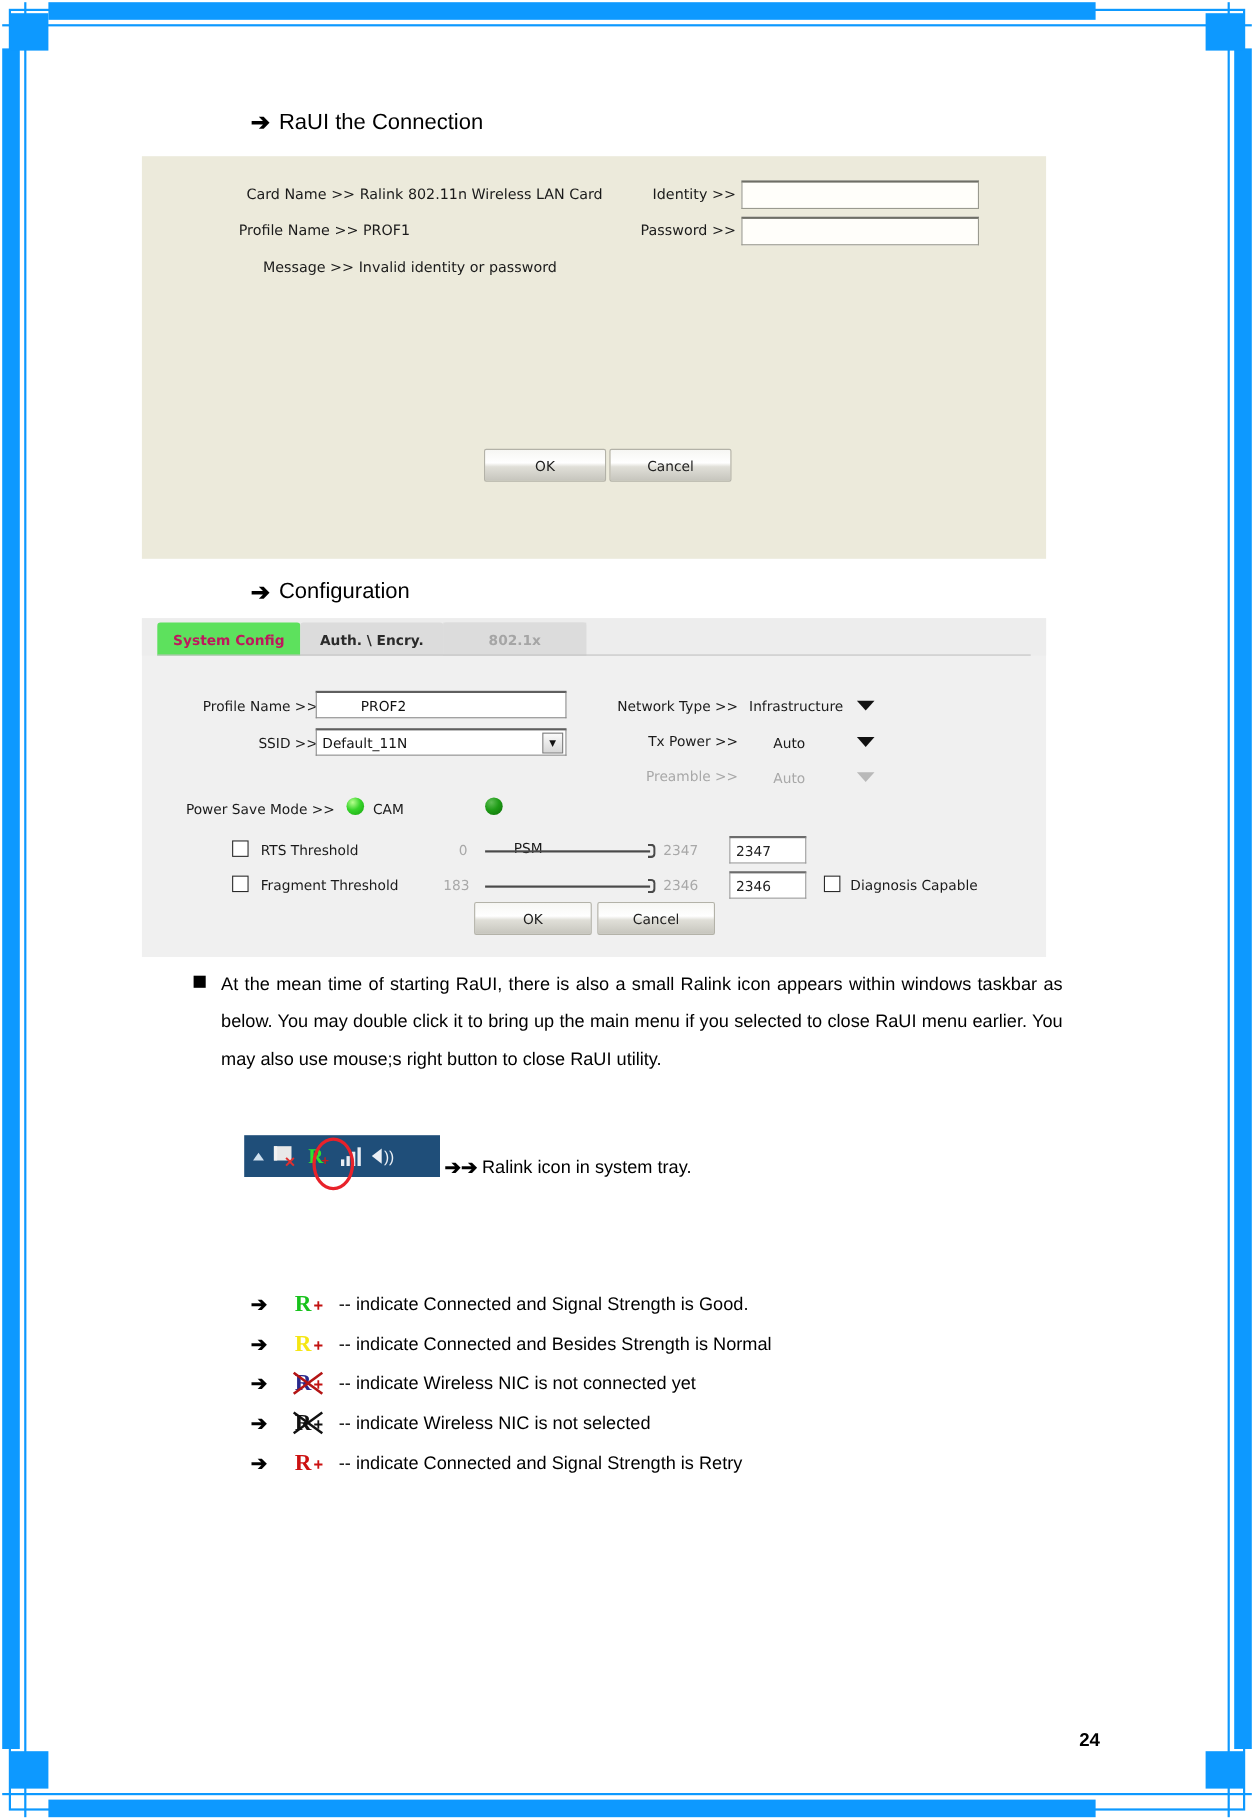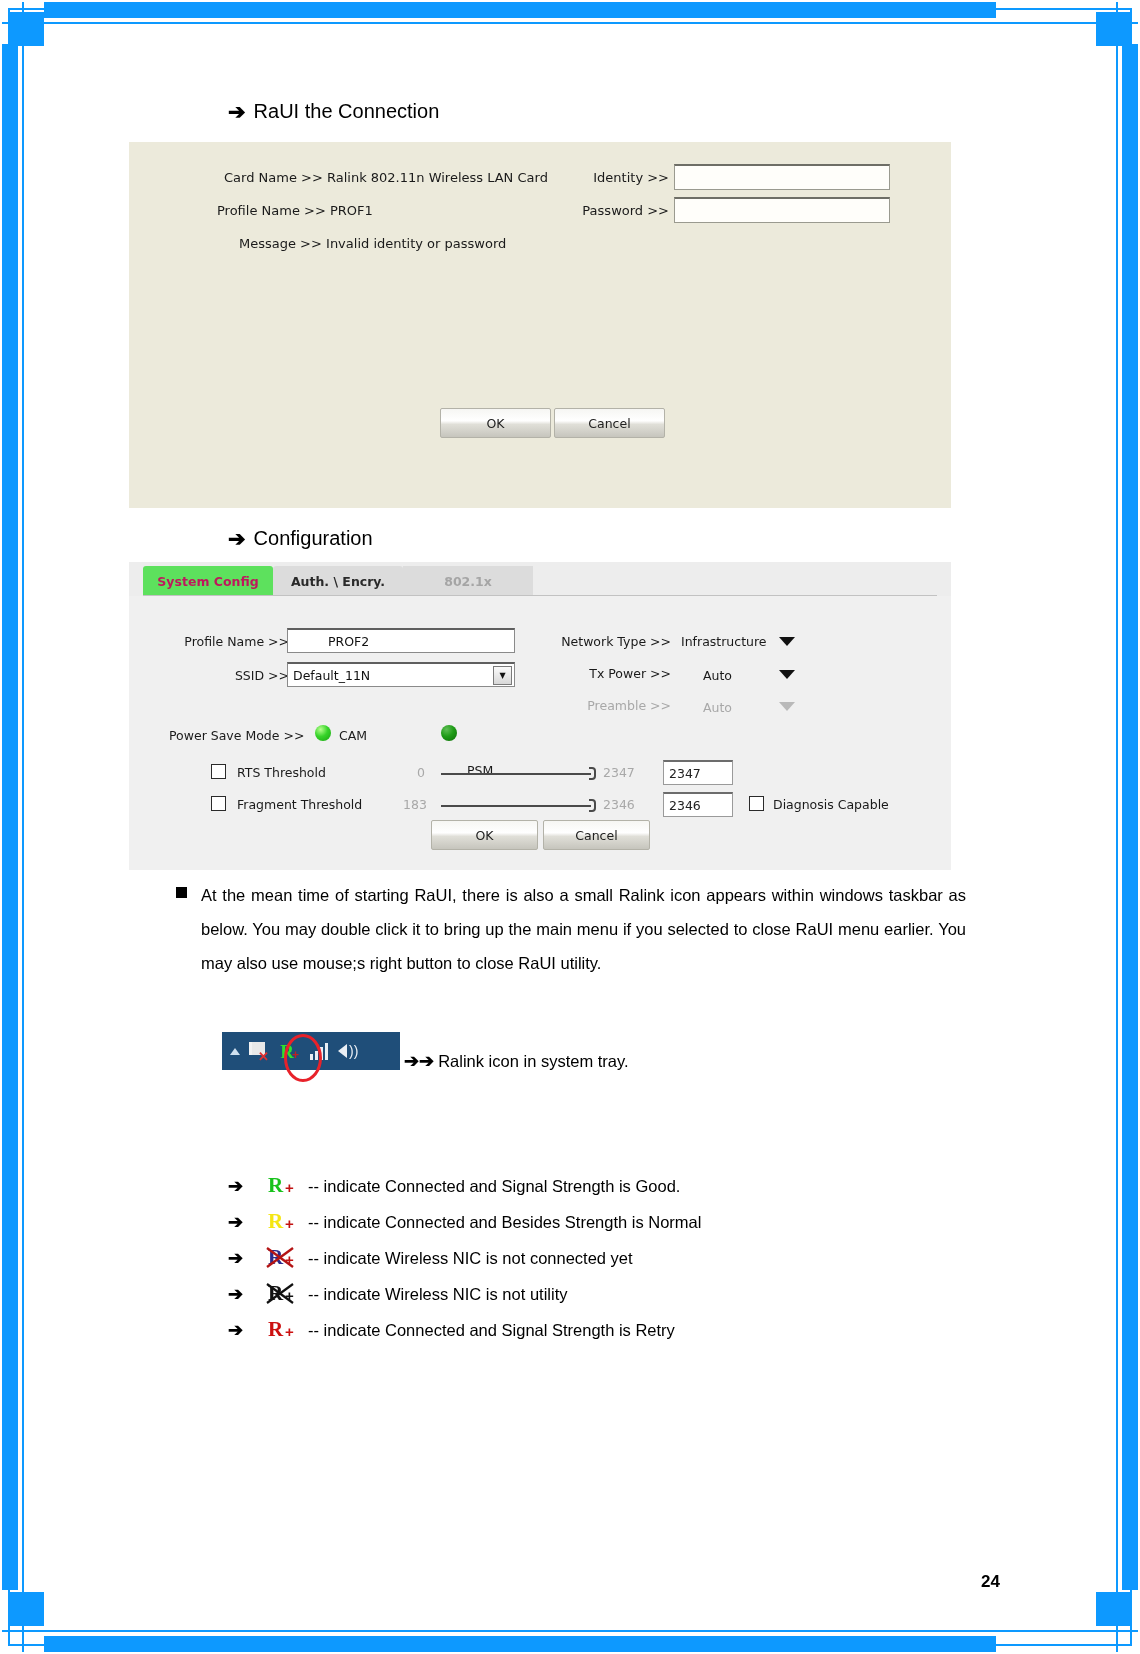--- a/index.html
+++ b/index.html
@@ -526,21 +526,21 @@
       <span class="lg-icon">
         <span class="ricon" style="color:#111111">R</span>
         <span class="rplus" style="color:#111111">+</span>
         <span class="slash">
           <svg width="32" height="24" viewBox="0 0 32 24">
             <line x1="2" y1="21" x2="28" y2="2" stroke="#111111" stroke-width="2.2"></line>
             <line x1="2" y1="2" x2="28" y2="21" stroke="#111111" stroke-width="2.2"></line>
           </svg>
         </span>
       </span>
-      <span class="lg-text">-- indicate Wireless NIC is not utility</span>
+      <span class="lg-text">-- indicate Wireless NIC is not selected</span>
     </div>
 
     <div class="legend-row">
       <span class="lg-arrow">➔</span>
       <span class="lg-icon">
         <span class="ricon" style="color:#cc1111">R</span>
         <span class="rplus" style="color:#cc1111">+</span>
       </span>
       <span class="lg-text">-- indicate Connected and Signal Strength is Retry</span>
     </div>

